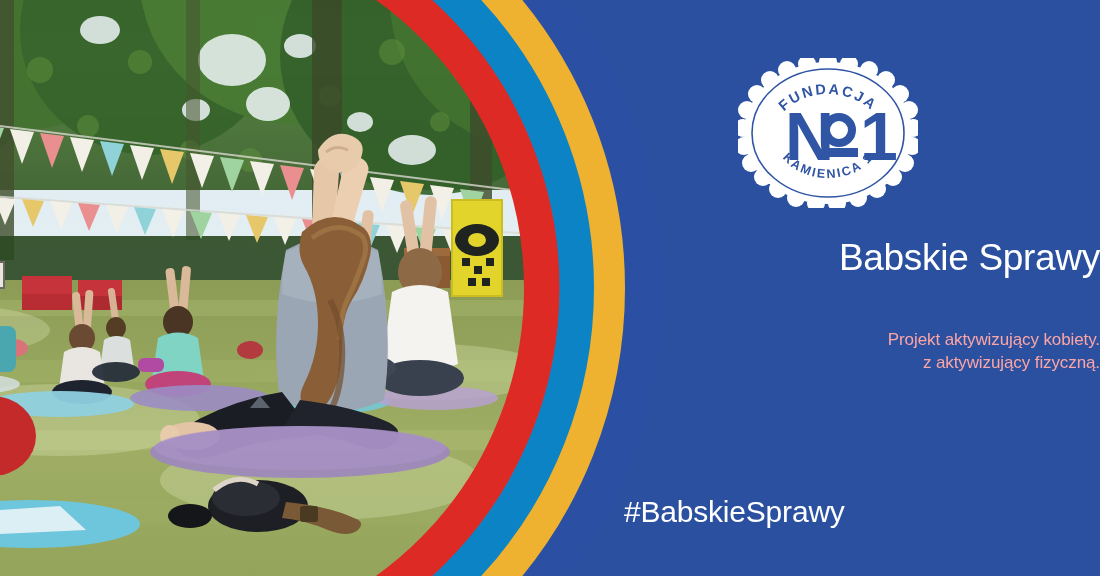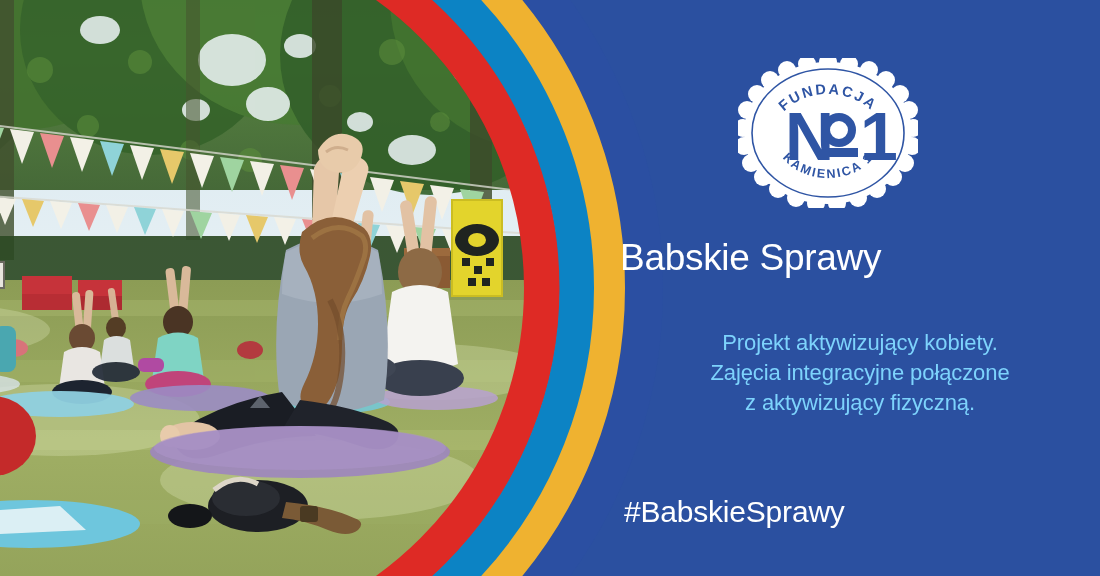--- a/index.html
+++ b/index.html
@@ -39,37 +39,37 @@
     top: 58px;
     width: 180px;
     height: 150px;
   }
 
   #headline {
     position: absolute;
     left: 0;
     top: 238px;
     width: 480px;
-    text-align: left;
+    text-align: right;
     color: #ffffff;
     font-size: 37px;
     font-weight: 500;
     letter-spacing: -0.3px;
     line-height: 1.1;
     white-space: nowrap;
   }
 
   #subtext {
     position: absolute;
     left: 0;
     top: 328px;
     width: 480px;
-    text-align: center;
-    color: #7dd3fc;
-    font-size: 22px;
+    text-align: right;
+    color: #fca5a5;
+    font-size: 17px;
     font-weight: 400;
     line-height: 1.36;
     letter-spacing: -0.1px;
   }
   #subtext .line { display: block; white-space: nowrap; }
 
   #hashtag {
     position: absolute;
     left: 4px;
     top: 495px;
@@ -438,20 +438,19 @@
         <text font-family="'Liberation Sans', sans-serif" font-size="12.5" font-weight="bold" fill="#2F55A4" letter-spacing="2">
           <textPath href="#arcBottom" startOffset="50%" text-anchor="middle">KAMIENICA 1</textPath>
         </text>
       </svg>
     </div>
 
     <div id="headline">Babskie Sprawy</div>
 
     <div id="subtext">
       <span class="line">Projekt aktywizujący kobiety.</span>
-      <span class="line">Zajęcia integracyjne połączone</span>
       <span class="line">z aktywizujący fizyczną.</span>
     </div>
 
     <div id="hashtag">#BabskieSprawy</div>
 
   </div>
 </div>
 
 </body></html>

